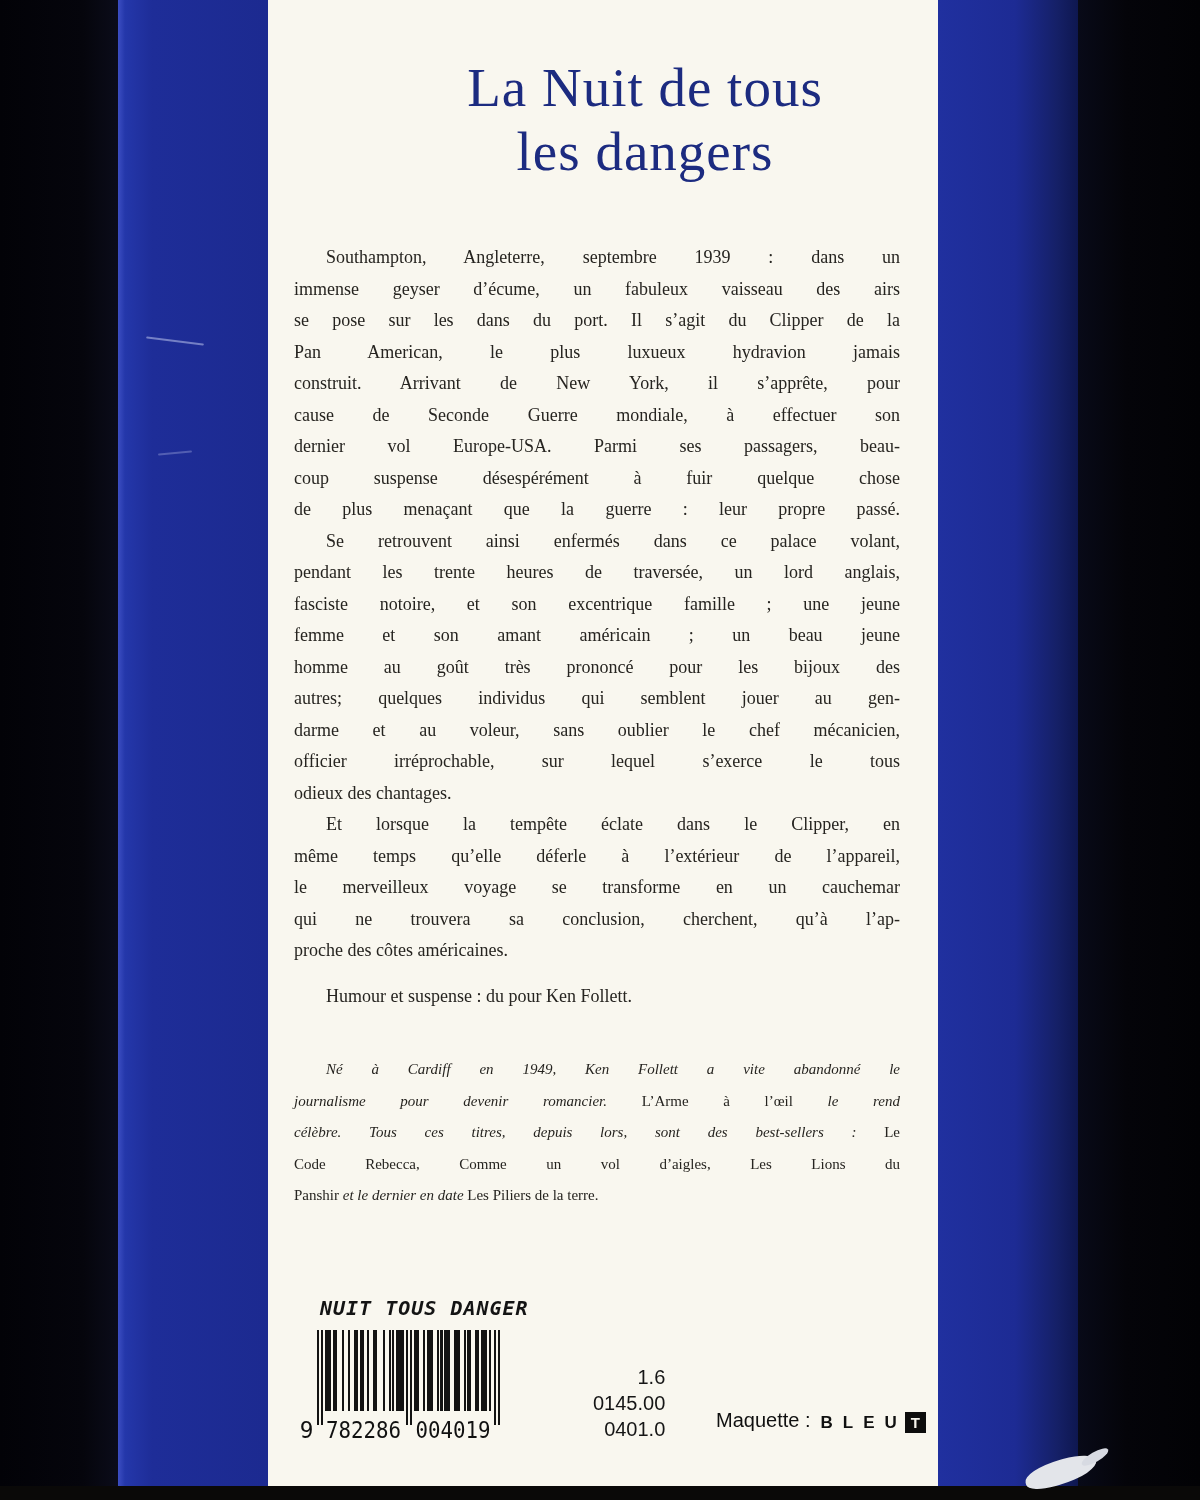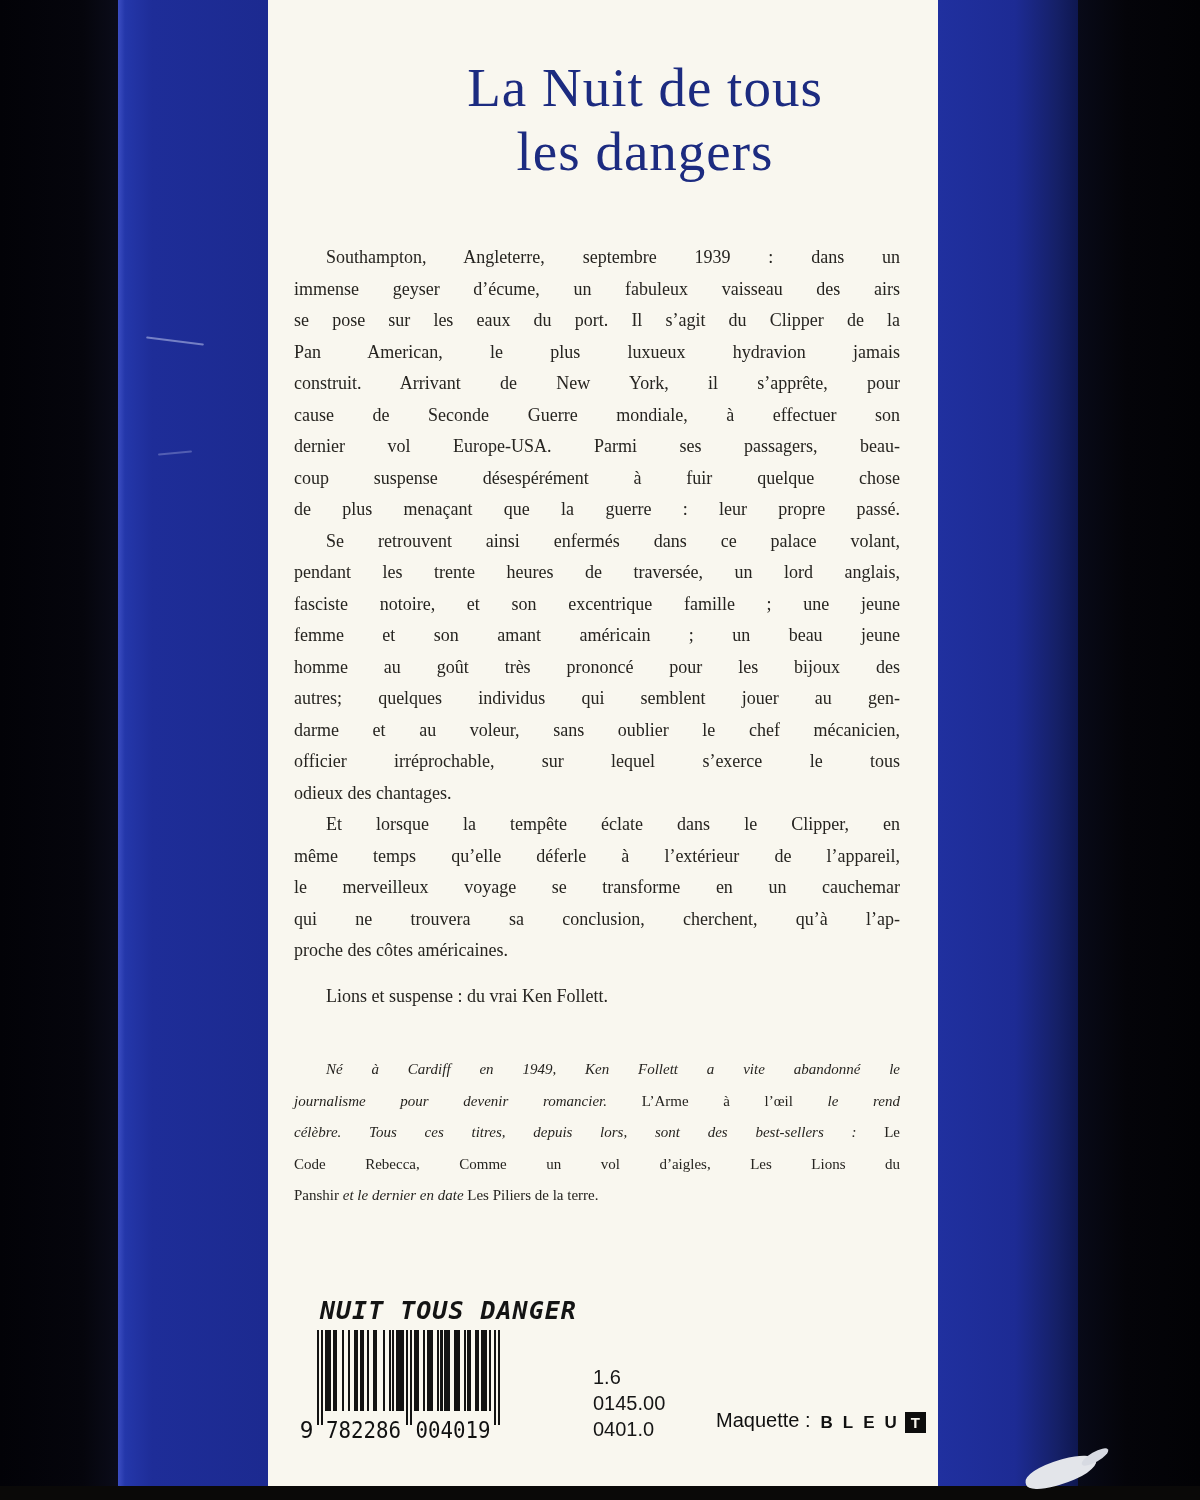--- a/index.html
+++ b/index.html
@@ -47,26 +47,26 @@
   .humour{margin-top:14px;}
 
   .bio{margin:42px 0 0 26px;width:606px;color:var(--ink);font-size:15px;}
   .bio .line:first-child{text-indent:32px;}
   .seg-i{font-style:italic;}
   .seg-r{font-style:normal;}
 
   
   .print-code{position:absolute;left:52px;top:1296px;color:#141414;
     font-family:"DejaVu Sans Mono",monospace;font-style:italic;font-weight:700;
-    font-size:25px;letter-spacing:1px;}
+    font-size:20px;letter-spacing:1px;}
   .barcode{position:absolute;left:32px;top:1330px;width:204px;height:110px;}
   .barcode svg{width:100%;height:100%;}
   .barcode text{font-family:"DejaVu Sans Mono",monospace;font-size:11.8px;fill:#111;}
   .codes{position:absolute;left:325px;top:1364px;color:#161616;
-    font-family:"Liberation Sans",sans-serif;font-size:20px;line-height:26px;}
+    font-family:"Liberation Sans",sans-serif;font-size:20px;line-height:26px;text-align:right;}
   .maquette{position:absolute;left:448px;top:1406px;height:26px;
     display:flex;align-items:flex-end;color:#101010;
     font-family:"Liberation Sans",sans-serif;font-size:20px;}
   .maquette .brand{font-weight:700;font-size:17px;letter-spacing:10px;
     margin-left:10px;transform:translateY(1px);}
   .maquette .brand-box{display:inline-flex;align-items:center;justify-content:center;
     width:21px;height:21px;background:#0d0d0d;color:#f6f4ec;font-weight:700;
     font-size:15px;margin-left:-2px;transform:translateY(1px);}
 </style>
 </head>
@@ -79,21 +79,21 @@
   <div class="panel">
     <h1 class="title">
       <div class="title-line">La Nuit de tous</div>
       <div class="title-line">les dangers</div>
     </h1>
 
     <div class="synopsis">
         <div class="para">
           <div class="line">Southampton, Angleterre, septembre 1939 : dans un</div>
           <div class="line">immense geyser d’écume, un fabuleux vaisseau des airs</div>
-          <div class="line">se pose sur les eaux du port. Il s’agit du Clipper de la</div>
+          <div class="line">se pose sur les dans du port. Il s’agit du Clipper de la</div>
           <div class="line">Pan American, le plus luxueux hydravion jamais</div>
           <div class="line">construit. Arrivant de New York, il s’apprête, pour</div>
           <div class="line">cause de Seconde Guerre mondiale, à effectuer son</div>
           <div class="line">dernier vol Europe-USA. Parmi ses passagers, beau-</div>
           <div class="line">coup suspense désespérément à fuir quelque chose</div>
           <div class="line">de plus menaçant que la guerre : leur propre passé.</div>
         </div>
         <div class="para">
           <div class="line">Se retrouvent ainsi enfermés dans ce palace volant,</div>
           <div class="line">pendant les trente heures de traversée, un lord anglais,</div>
@@ -106,21 +106,21 @@
           <div class="line last">odieux des chantages.</div>
         </div>
         <div class="para">
           <div class="line">Et lorsque la tempête éclate dans le Clipper, en</div>
           <div class="line">même temps qu’elle déferle à l’extérieur de l’appareil,</div>
           <div class="line">le merveilleux voyage se transforme en un cauchemar</div>
           <div class="line">qui ne trouvera sa conclusion, cherchent, qu’à l’ap-</div>
           <div class="line last">proche des côtes américaines.</div>
         </div>
         <div class="para humour">
-          <div class="line last">Lions et suspense : du vrai Ken Follett.</div>
+          <div class="line last">Humour et suspense : du pour Ken Follett.</div>
         </div>
       </div>
 
     <div class="bio">
         <div class="line"><span class="seg-i">Né à Cardiff en 1949, Ken Follett a vite abandonné le</span></div>
         <div class="line"><span class="seg-i">journalisme pour devenir romancier. </span><span class="seg-r">L’Arme à l’œil </span><span class="seg-i">le rend</span></div>
         <div class="line"><span class="seg-i">célèbre. Tous ces titres, depuis lors, sont des best-sellers : </span><span class="seg-r">Le</span></div>
         <div class="line"><span class="seg-r">Code Rebecca, Comme un vol d’aigles, Les Lions du</span></div>
         <div class="line last"><span class="seg-r">Panshir </span><span class="seg-i">et le dernier en date </span><span class="seg-r">Les Piliers de la terre.</span></div>
       </div>

